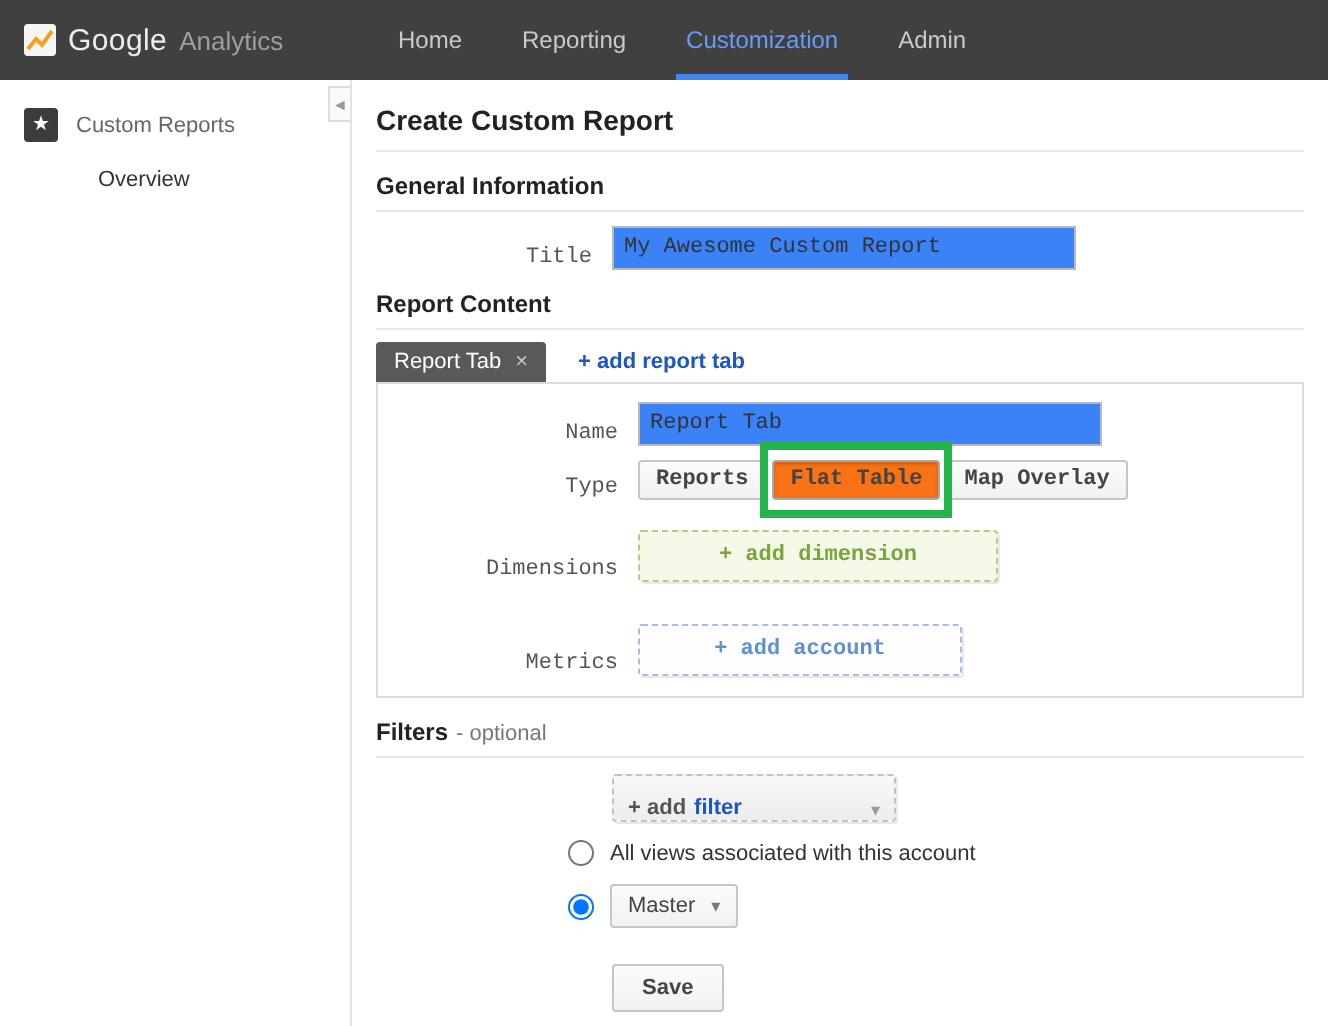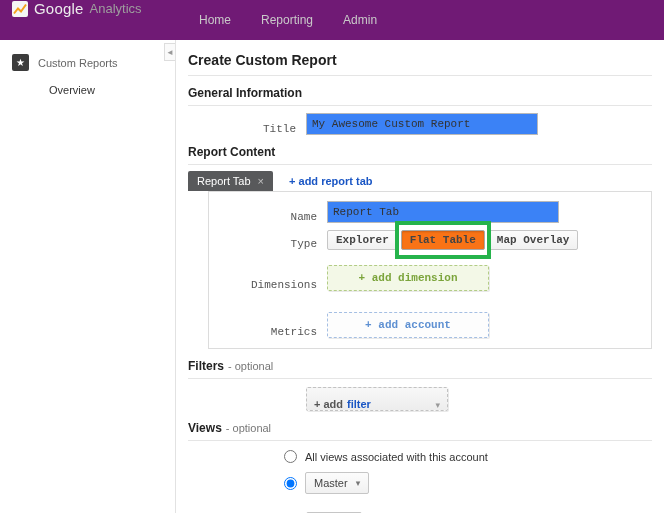--- a/index.html
+++ b/index.html
@@ -1,20 +1,20 @@
 <!DOCTYPE html>
 <html><head>
 <meta charset="utf-8">
 <style>
   * { margin:0; padding:0; box-sizing:border-box; }
   html,body { width:664px; height:513px; overflow:hidden; }
   body { font-family:"Liberation Sans", sans-serif; font-size:11px; color:#333; background:#fff; }
 
   
-  .header { height:40px; background:#701a75; display:flex; align-items:flex-start; }
+  .header { height:40px; background:#404040; display:flex; align-items:center; }
   .logo { display:flex; align-items:center; gap:6px; padding-left:12px; width:176px; cursor:pointer; }
   .logo-icon { width:16px; height:16px; flex:0 0 auto; }
   .logo-google { color:#ececec; font-size:15px; letter-spacing:.2px; }
   .logo-analytics { color:#9e9e9e; font-size:13px; }
   .nav { display:flex; margin-left:8px; }
   .nav-item { padding:0 15px; line-height:40px; color:#c9c9c9; font-size:12px; cursor:pointer; position:relative; }
   .nav-item.active { color:#669df6; }
   .nav-item.active::after { content:""; position:absolute; left:10px; right:10px; bottom:0; height:3px; background:#4285f4; }
 
   
@@ -32,31 +32,31 @@
 
   .form-row { display:flex; align-items:flex-end; margin-top:7px;font-family:Liberation Mono, monospace; }
   .form-label { width:118px; text-align:right; padding-right:10px; color:#555; flex:0 0 auto; }
   .text-input { width:232px; height:22px; border:1px solid #b9b9b9; padding:2px 5px; font-size:11px; color:#333; font-family:inherit; background:#3b82f6; }
 
   
   .tab-row { display:flex; align-items:center; margin-top:6px; }
   .report-tab { background:#58595b; color:#fff; font-size:11px; padding:4px 9px; display:flex; align-items:center; gap:7px; border-radius:2px 2px 0 0; cursor:pointer; }
   .report-tab .close { color:#c2c2c2; font-size:11px; cursor:pointer; }
   .add-tab-link { color:#1a56c4; margin-left:16px; font-weight:bold; cursor:pointer;text-align:right; }
-  .tab-panel { border:1px solid #dcdcdc; padding:2px 0 10px;margin-left:20px; }
+  .tab-panel { border:1px solid #dcdcdc; padding:2px 12px 10px; }
 
   
   .type-buttons { display:flex; gap:3px; align-items:center; }
   .type-btn { font-size:11px; font-weight:bold; color:#444; background:linear-gradient(#fcfcfc,#f1f1f1); border:1px solid #c6c6c6; border-radius:2px; padding:3px 8px; cursor:pointer; font-family:inherit; }
   .type-btn.selected { background:#f97316; border-color:#a9a9a9; box-shadow:inset 0 1px 2px rgba(0,0,0,.18); }
   .annot-wrap { position:relative; display:inline-block; }
   .annotation-box { position:absolute; left:-6px; right:-6px; top:-9px; bottom:-9px; border:4px solid #25b34b; pointer-events:none; }
 
   
-  .add-dimension-btn { width:162px; height:26px; margin-top:8px; background:#f3f8e7; border:1px dashed #b3cc86; color:#7ba43b; font-weight:bold; display:flex; align-items:center; justify-content:center; border-radius:2px; cursor:pointer; box-shadow:1px 1px 0 #e9e9e9; }
+  .add-dimension-btn { width:180px; height:26px; margin-top:8px; background:#f3f8e7; border:1px dashed #b3cc86; color:#7ba43b; font-weight:bold; display:flex; align-items:center; justify-content:center; border-radius:2px; cursor:pointer; box-shadow:1px 1px 0 #e9e9e9; }
   .add-metric-btn { width:162px; height:26px; margin-top:14px; background:#fdfdfd; border:1px dashed #a5bfe3; color:#5e90d2; font-weight:bold; display:flex; align-items:center; justify-content:center; border-radius:2px; cursor:pointer; box-shadow:1px 1px 0 #e9e9e9; }
 
   
   .add-filter-btn { display:flex; align-items:flex-end; width:142px; height:24px; margin:8px 0 0 118px; background:linear-gradient(#f8f8f8,#ededed); border:1px dashed #c2c2c2; border-radius:2px; padding:0 7px; cursor:pointer; box-shadow:1px 1px 0 #e9e9e9; }
   .add-filter-btn .plus { font-weight:bold; color:#555; }
   .add-filter-btn .word { color:#1a56c4; font-weight:bold; margin-left:4px; }
   .add-filter-btn .caret { margin-left:auto; color:#999; font-size:9px; }
 
   
   .radio-row { display:flex; align-items:center; gap:8px; margin:9px 0 0 96px; }
@@ -76,20 +76,21 @@
     <svg class="logo-icon" viewBox="0 0 16 16">
       <rect width="16" height="16" rx="2" fill="#f5f5f5"></rect>
       <polyline points="2,12.5 6,7.5 9,10.5 14,3.5" stroke="#f4a11d" stroke-width="2" fill="none"></polyline>
     </svg>
     <span class="logo-google">Google</span>
     <span class="logo-analytics">Analytics</span>
   </div>
   <nav class="nav">
     <div class="nav-item">Home</div>
     <div class="nav-item">Reporting</div>
+    <div class="nav-item active">Customization</div>
     <div class="nav-item">Admin</div>
   </nav>
 </div>
 
 <div class="body-wrap">
 
   <div class="sidebar">
     <div class="sidebar-item">
       <span class="cr-icon">★</span>
       <span>Custom Reports</span>
@@ -124,21 +125,21 @@
 
     <div class="tab-panel">
       <div class="form-row">
         <div class="form-label">Name</div>
         <input class="text-input" type="text" value="Report Tab" style="">
       </div>
 
       <div class="form-row">
         <div class="form-label">Type</div>
         <div class="type-buttons">
-          <button class="type-btn">Explorer</button>
+          <button class="type-btn">Reports</button>
           <span class="annot-wrap">
             <button class="type-btn selected">Flat Table</button>
             <span class="annotation-box"></span>
           </span>
           <button class="type-btn">Map Overlay</button>
         </div>
       </div>
 
       <div class="form-row">
         <div class="form-label">Dimensions</div>
@@ -153,23 +154,20 @@
 
     <div class="section-heading">
       <span>Filters</span><span class="suffix">- optional</span>
     </div>
     <div class="add-filter-btn">
       <span class="plus">+ add</span>
       <span class="word">filter</span>
       <span class="caret">▾</span>
     </div>
 
-    <div class="section-heading">
-      <span>Views</span><span class="suffix">- optional</span>
-    </div>
     <div class="radio-row">
       <input type="radio" name="views" style="">
       <span>All views associated with this account</span>
     </div>
     <div class="radio-row">
       <input type="radio" name="views" checked="" style="">
       <button class="master-btn">
         <span>Master</span>
         <span class="caret">▾</span>
       </button>

